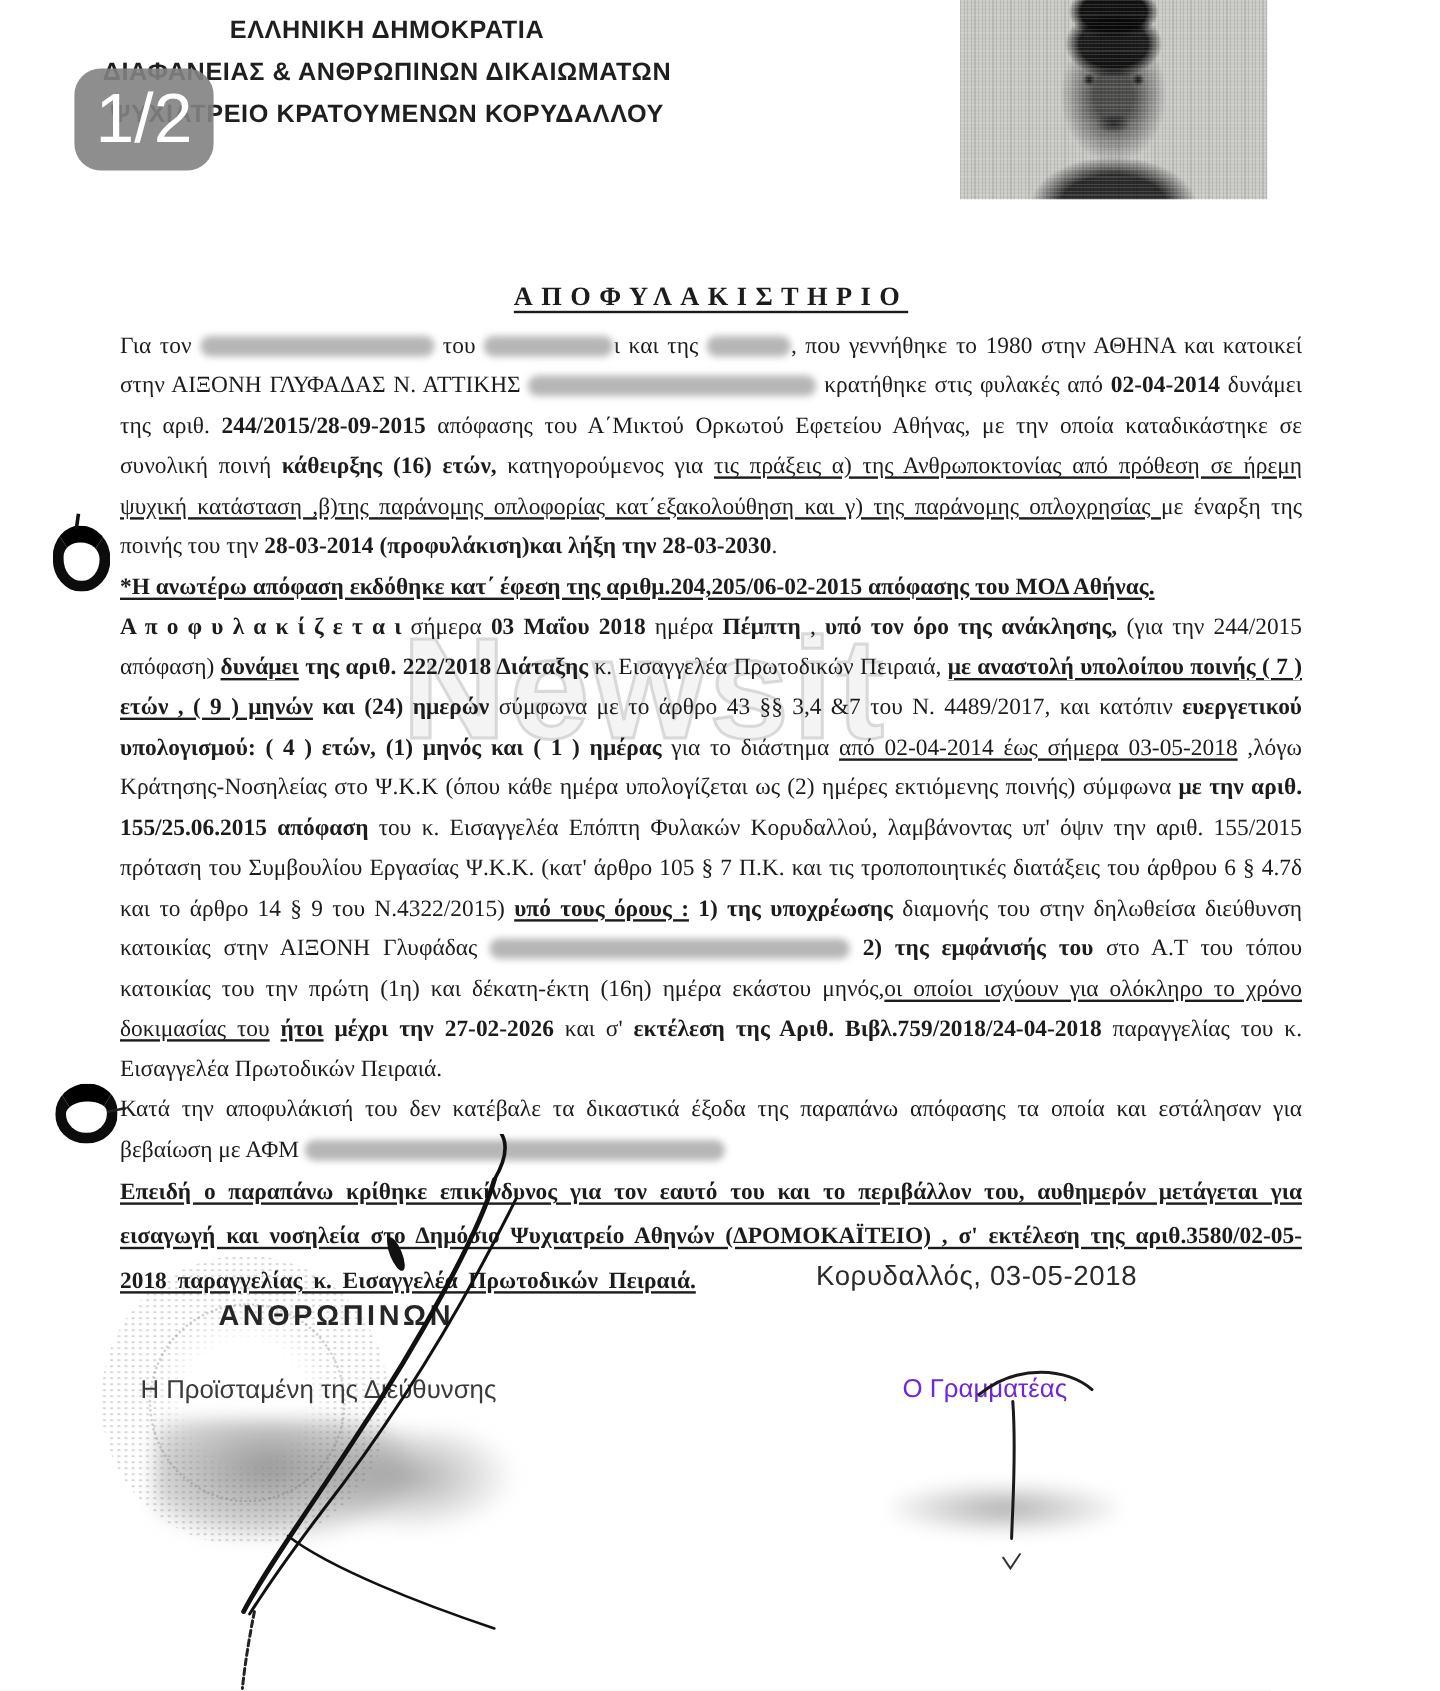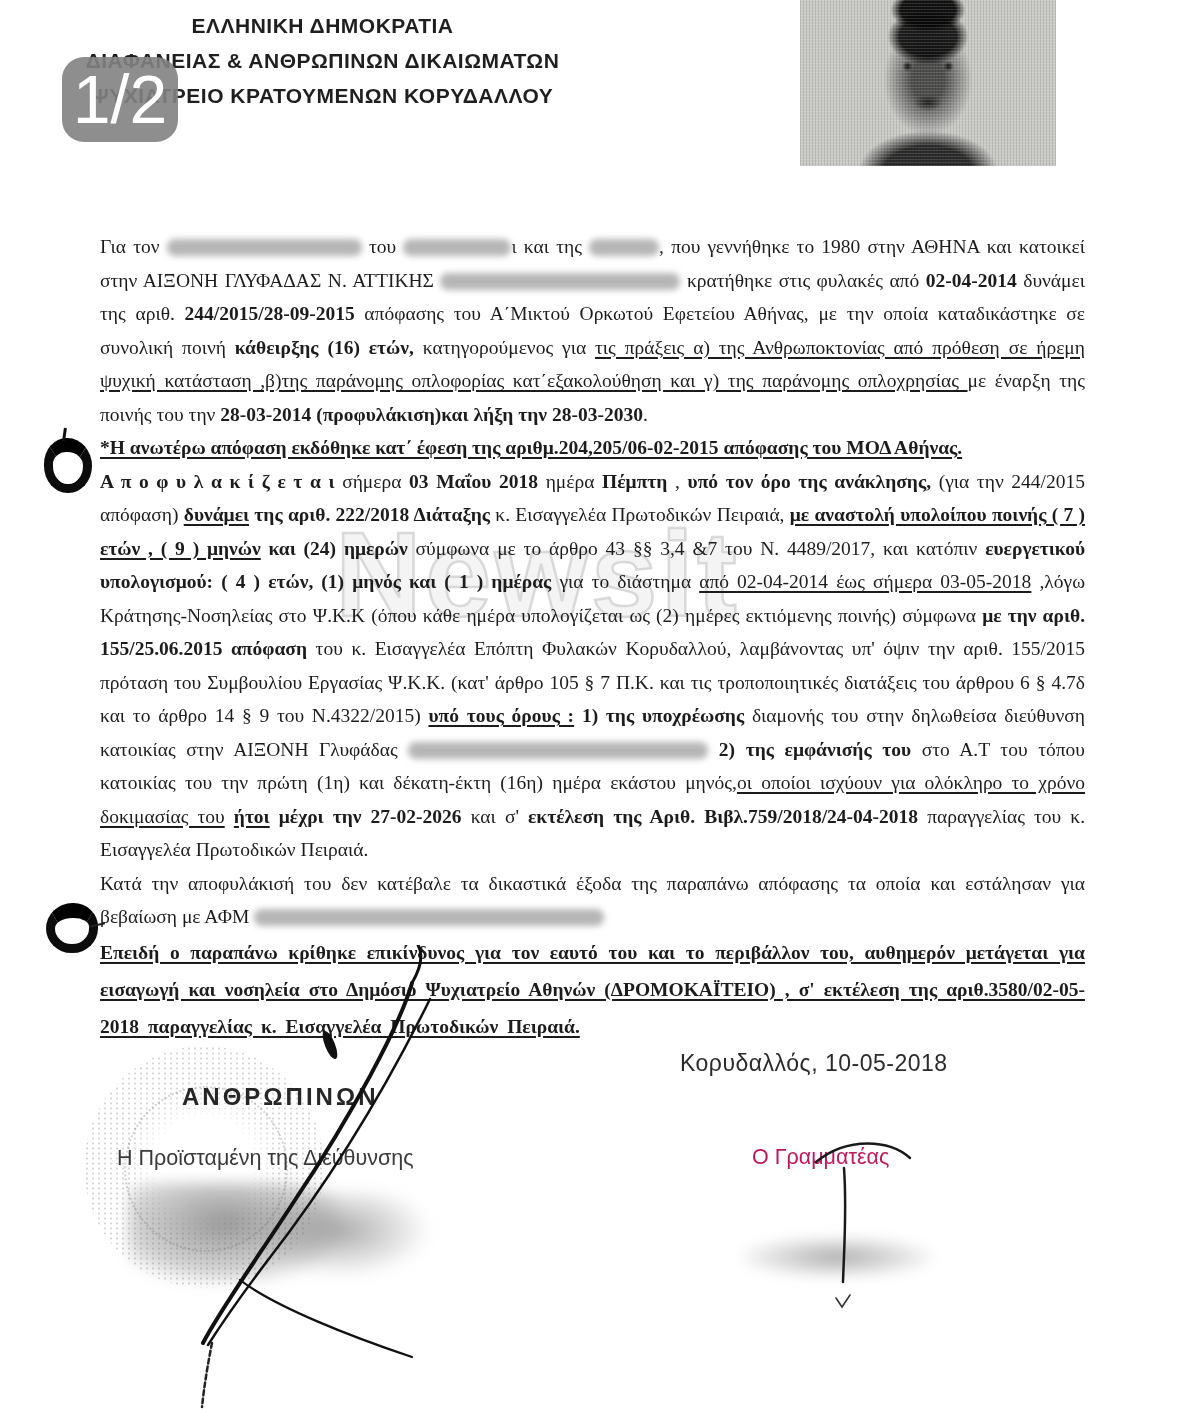--- a/index.html
+++ b/index.html
@@ -9,21 +9,21 @@
   }
   
   .header{
     position:absolute;left:0;top:8px;width:645px;text-align:center;z-index:2;
     font-family:"Liberation Sans","DejaVu Sans",sans-serif;font-weight:bold;
     font-size:21px;line-height:35px;color:#1f1f1f;letter-spacing:.5px;
   }
   .page-badge{
     position:absolute;left:62px;top:57px;width:116px;height:85px;border-radius:22px;
     background:rgba(130,130,130,.9);color:#fff;text-align:center;z-index:5;
-    font-family:"Liberation Sans","DejaVu Sans",sans-serif;font-size:68px;line-height:84px;font-weight:400;
+    font-family:"Liberation Sans","DejaVu Sans",sans-serif;font-size:58px;line-height:84px;font-weight:400;
   }
   
   .photo{
     position:absolute;left:800px;top:0;width:256px;height:166px;z-index:1;
     background:
       radial-gradient(circle 7px at 42% 40%, rgba(0,0,0,.85), transparent 75%),
       radial-gradient(circle 7px at 58% 40%, rgba(0,0,0,.85), transparent 75%),
       radial-gradient(ellipse 18px 10px at 50% 62%, rgba(0,0,0,.6), transparent 80%),
       radial-gradient(ellipse 50px 30px at 50% 6%, rgba(8,8,8,.95) 55%, transparent 75%),
       radial-gradient(ellipse 52px 36px at 50% 22%, rgba(10,10,10,.9) 55%, transparent 78%),
@@ -65,21 +65,21 @@
   }
   
   .place-date{position:absolute;left:680px;top:1050px;z-index:2;
     font-family:"Liberation Sans","DejaVu Sans",sans-serif;font-size:23px;color:#2a2a2a;letter-spacing:.5px;}
   .approved{position:absolute;left:182px;top:1083px;z-index:3;
     font-family:"Liberation Sans","DejaVu Sans",sans-serif;font-weight:bold;font-size:24px;
     letter-spacing:3px;color:#262626;}
   .left-signatory{position:absolute;left:117px;top:1146px;z-index:3;
     font-family:Liberation Sans, sans-serif;font-size:21.5px;color:#3a3a3a;}
   .right-signatory{position:absolute;left:752px;top:1145px;z-index:2;
-    font-family:"Liberation Sans","DejaVu Sans",sans-serif;font-size:21.5px;color:#be185d;}
+    font-family:"Liberation Sans","DejaVu Sans",sans-serif;font-size:21.5px;color:#6d28d9;}
   
   .stamp{
     position:absolute;left:84px;top:1046px;width:240px;height:242px;border-radius:50%;z-index:1;
     background:radial-gradient(rgba(40,40,40,.35) 1px, transparent 1.5px);
     background-size:6px 5px;opacity:.55;
     -webkit-mask-image:radial-gradient(circle, transparent 28%, #000 44%, #000 74%, transparent 80%);
     mask-image:radial-gradient(circle, transparent 28%, #000 44%, #000 74%, transparent 80%);
   }
   .stamp-inner{
     position:absolute;left:124px;top:1086px;width:160px;height:162px;border-radius:50%;z-index:1;
@@ -117,28 +117,29 @@
     <div>ΨΥΧΙΑΤΡΕΙΟ ΚΡΑΤΟΥΜΕΝΩΝ  ΚΟΡΥΔΑΛΛΟΥ</div>
   </div>
 
   <div class="page-badge">1/2</div>
 
   <div class="photo"></div>
 
   <div class="watermark">Newsit</div>
 
   <div class="doc-body">
+    <div class="doc-title">ΑΠΟΦΥΛΑΚΙΣΤΗΡΙΟ</div>
     <p class="p-intro"><span>Για τον  </span><span class="redacted" style="width: 195px;"></span><span>  του  </span><span class="redacted" style="width: 108px;"></span><span>ι   και της </span><span class="redacted" style="width: 70px;"></span><span>,  που γεννήθηκε το 1980 στην  ΑΘΗΝΑ και κατοικεί στην ΑΙΞΟΝΗ  ΓΛΥΦΑΔΑΣ Ν.  ΑΤΤΙΚΗΣ </span><span class="redacted" style="width: 240px;"></span><span> κρατήθηκε  στις φυλακές από </span><span class="seg-b">02-04-2014</span><span>   δυνάμει της αριθ. </span><span class="seg-b">244/2015/28-09-2015</span><span> απόφασης του Α΄Μικτού Ορκωτού Εφετείου  Αθήνας, με την οποία καταδικάστηκε σε συνολική  ποινή </span><span class="seg-b">κάθειρξης  (16) ετών,</span><span> κατηγορούμενος για </span><span class="seg-u">τις πράξεις α) της Ανθρωποκτονίας  από πρόθεση σε ήρεμη ψυχική κατάσταση ,β)της παράνομης  οπλοφορίας κατ΄εξακολούθηση και γ) της  παράνομης οπλοχρησίας </span><span> με έναρξη της ποινής του την </span><span class="seg-b">28-03-2014 (προφυλάκιση)και λήξη την 28-03-2030</span><span>.</span></p>
     <p class="p-appeal"><span class="seg-bu">*Η ανωτέρω απόφαση εκδόθηκε κατ΄ έφεση της αριθμ.204,205/06-02-2015 απόφασης του ΜΟΔ Αθήνας.</span></p>
     <p class="p-terms"><span class="seg-b">Α π ο φ υ λ α κ ί ζ ε τ α ι</span><span> σήμερα </span><span class="seg-b">03  Μαΐου   2018</span><span> ημέρα  </span><span class="seg-b">Πέμπτη</span><span> , </span><span class="seg-b">υπό τον όρο της ανάκλησης,</span><span> (για την 244/2015   απόφαση) </span><span class="seg-bu">δυνάμει</span><span class="seg-b"> της αριθ. 222/2018 Διάταξης</span><span> κ. Εισαγγελέα Πρωτοδικών Πειραιά, </span><span class="seg-bu">με αναστολή υπολοίπου ποινής ( 7 ) ετών , ( 9 ) μηνών</span><span class="seg-b"> και (24) ημερών</span><span>  σύμφωνα με το άρθρο 43 §§ 3,4 &amp;7 του Ν. 4489/2017, και κατόπιν </span><span class="seg-b">ευεργετικού υπολογισμού:  ( 4 ) ετών, (1) μηνός και ( 1 ) ημέρας</span><span> για το διάστημα </span><span class="seg-u">από 02-04-2014  έως σήμερα  03-05-2018</span><span> ,λόγω Κράτησης-Νοσηλείας στο Ψ.Κ.Κ (όπου κάθε ημέρα υπολογίζεται ως (2) ημέρες εκτιόμενης ποινής) σύμφωνα </span><span class="seg-b">με την αριθ. 155/25.06.2015 απόφαση</span><span> του κ. Εισαγγελέα Επόπτη Φυλακών Κορυδαλλού, λαμβάνοντας υπ' όψιν την αριθ. 155/2015 πρόταση του Συμβουλίου Εργασίας Ψ.Κ.Κ. (κατ' άρθρο 105 § 7 Π.Κ. και τις τροποποιητικές διατάξεις του άρθρου 6 § 4.7δ και το άρθρο 14 § 9 του Ν.4322/2015) </span><span class="seg-bu">υπό τους όρους :</span><span> </span><span class="seg-b">1) της υποχρέωσης</span><span>  διαμονής του στην δηλωθείσα διεύθυνση  κατοικίας στην ΑΙΞΟΝΗ Γλυφάδας </span><span class="redacted" style="width: 300px;"></span><span class="seg-b"> 2) της εμφάνισής του</span><span>  στο Α.Τ του τόπου κατοικίας του την πρώτη (1η) και δέκατη-έκτη (16η) ημέρα εκάστου μηνός,</span><span class="seg-u">οι οποίοι ισχύουν για ολόκληρο το χρόνο δοκιμασίας του</span><span> </span><span class="seg-bu">ήτοι</span><span class="seg-b"> μέχρι την 27-02-2026</span><span>  και σ' </span><span class="seg-b">εκτέλεση της Αριθ. Βιβλ.759/2018/24-04-2018</span><span>  παραγγελίας του κ. Εισαγγελέα Πρωτοδικών Πειραιά.</span></p>
     <p class="p-costs"><span>  Κατά την αποφυλάκισή του δεν κατέβαλε τα δικαστικά έξοδα  της παραπάνω απόφασης τα οποία και εστάλησαν για βεβαίωση  με ΑΦΜ </span><span class="redacted" style="width: 350px;"></span></p>
     <p class="p-transfer"><span class="seg-bu">Επειδή ο παραπάνω κρίθηκε επικίνδυνος για τον εαυτό του και το περιβάλλον του, αυθημερόν μετάγεται για εισαγωγή και νοσηλεία στο  Δημόσιο  Ψυχιατρείο Αθηνών  (ΔΡΟΜΟΚΑΪΤΕΙΟ) , σ' εκτέλεση της αριθ.3580/02-05-2018 παραγγελίας κ. Εισαγγελέα Πρωτοδικών Πειραιά.</span></p>
   </div>
 
-  <div class="place-date">Κορυδαλλός,  10-05-2018</div>
+  <div class="place-date">Κορυδαλλός,  03-05-2018</div>
   <div class="approved">ΑΝΘΡΩΠΙΝΩΝ</div>
   <div class="left-signatory">Η Προϊσταμένη της Διεύθυνσης</div>
   <div class="right-signatory">Ο Γραμματέας</div>
 
   <div class="stamp"></div>
   <div class="stamp-inner"></div>
 
   <div class="smudge smudge-left"></div>
   <div class="smudge smudge-left2"></div>
   <div class="smudge smudge-right"></div>

